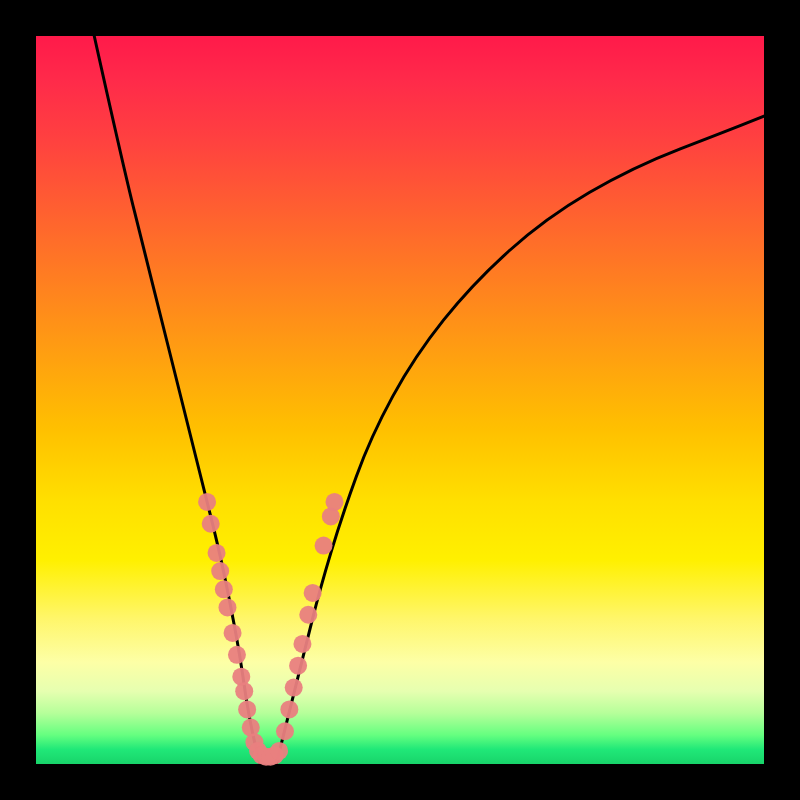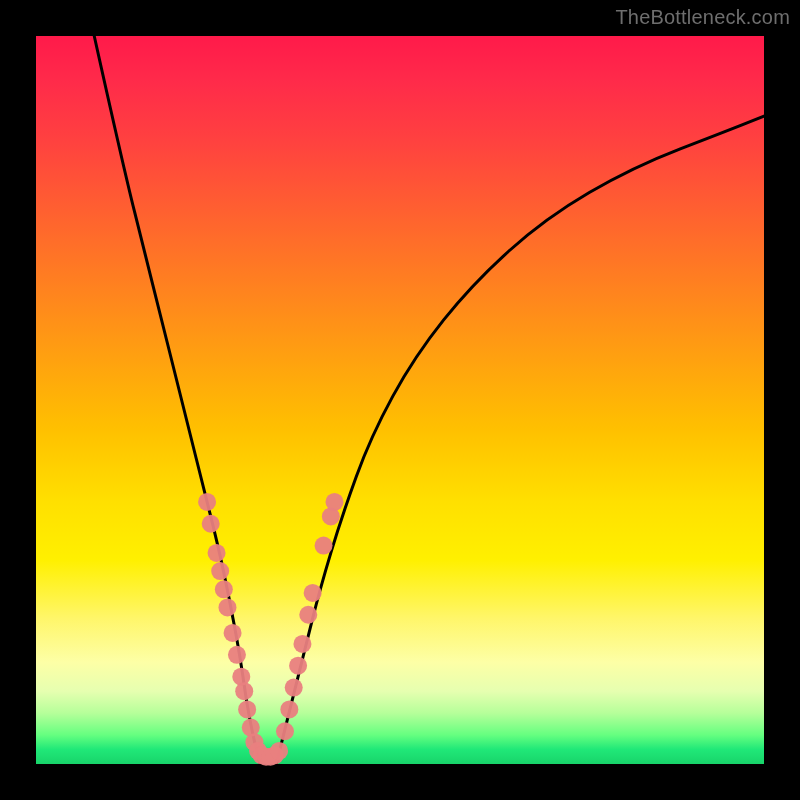--- a/index.html
+++ b/index.html
@@ -99,14 +99,13 @@
           <circle cx="262.08" cy="629.72" r="9" fill="#e98080" fill-opacity="0.95"></circle>
           <circle cx="266.448" cy="607.88" r="9" fill="#e98080" fill-opacity="0.95"></circle>
           <circle cx="272.272" cy="578.76" r="9" fill="#e98080" fill-opacity="0.95"></circle>
           <circle cx="276.64" cy="556.9200000000001" r="9" fill="#e98080" fill-opacity="0.95"></circle>
           <circle cx="287.56" cy="509.6" r="9" fill="#e98080" fill-opacity="0.95"></circle>
           <circle cx="294.84000000000003" cy="480.48" r="9" fill="#e98080" fill-opacity="0.95"></circle>
           <circle cx="298.47999999999996" cy="465.92" r="9" fill="#e98080" fill-opacity="0.95"></circle>
         </g>
     </svg>
   </div>
-  <div class="watermark">TheBottleneck.com</div>
 </div>
 
 </body></html>

